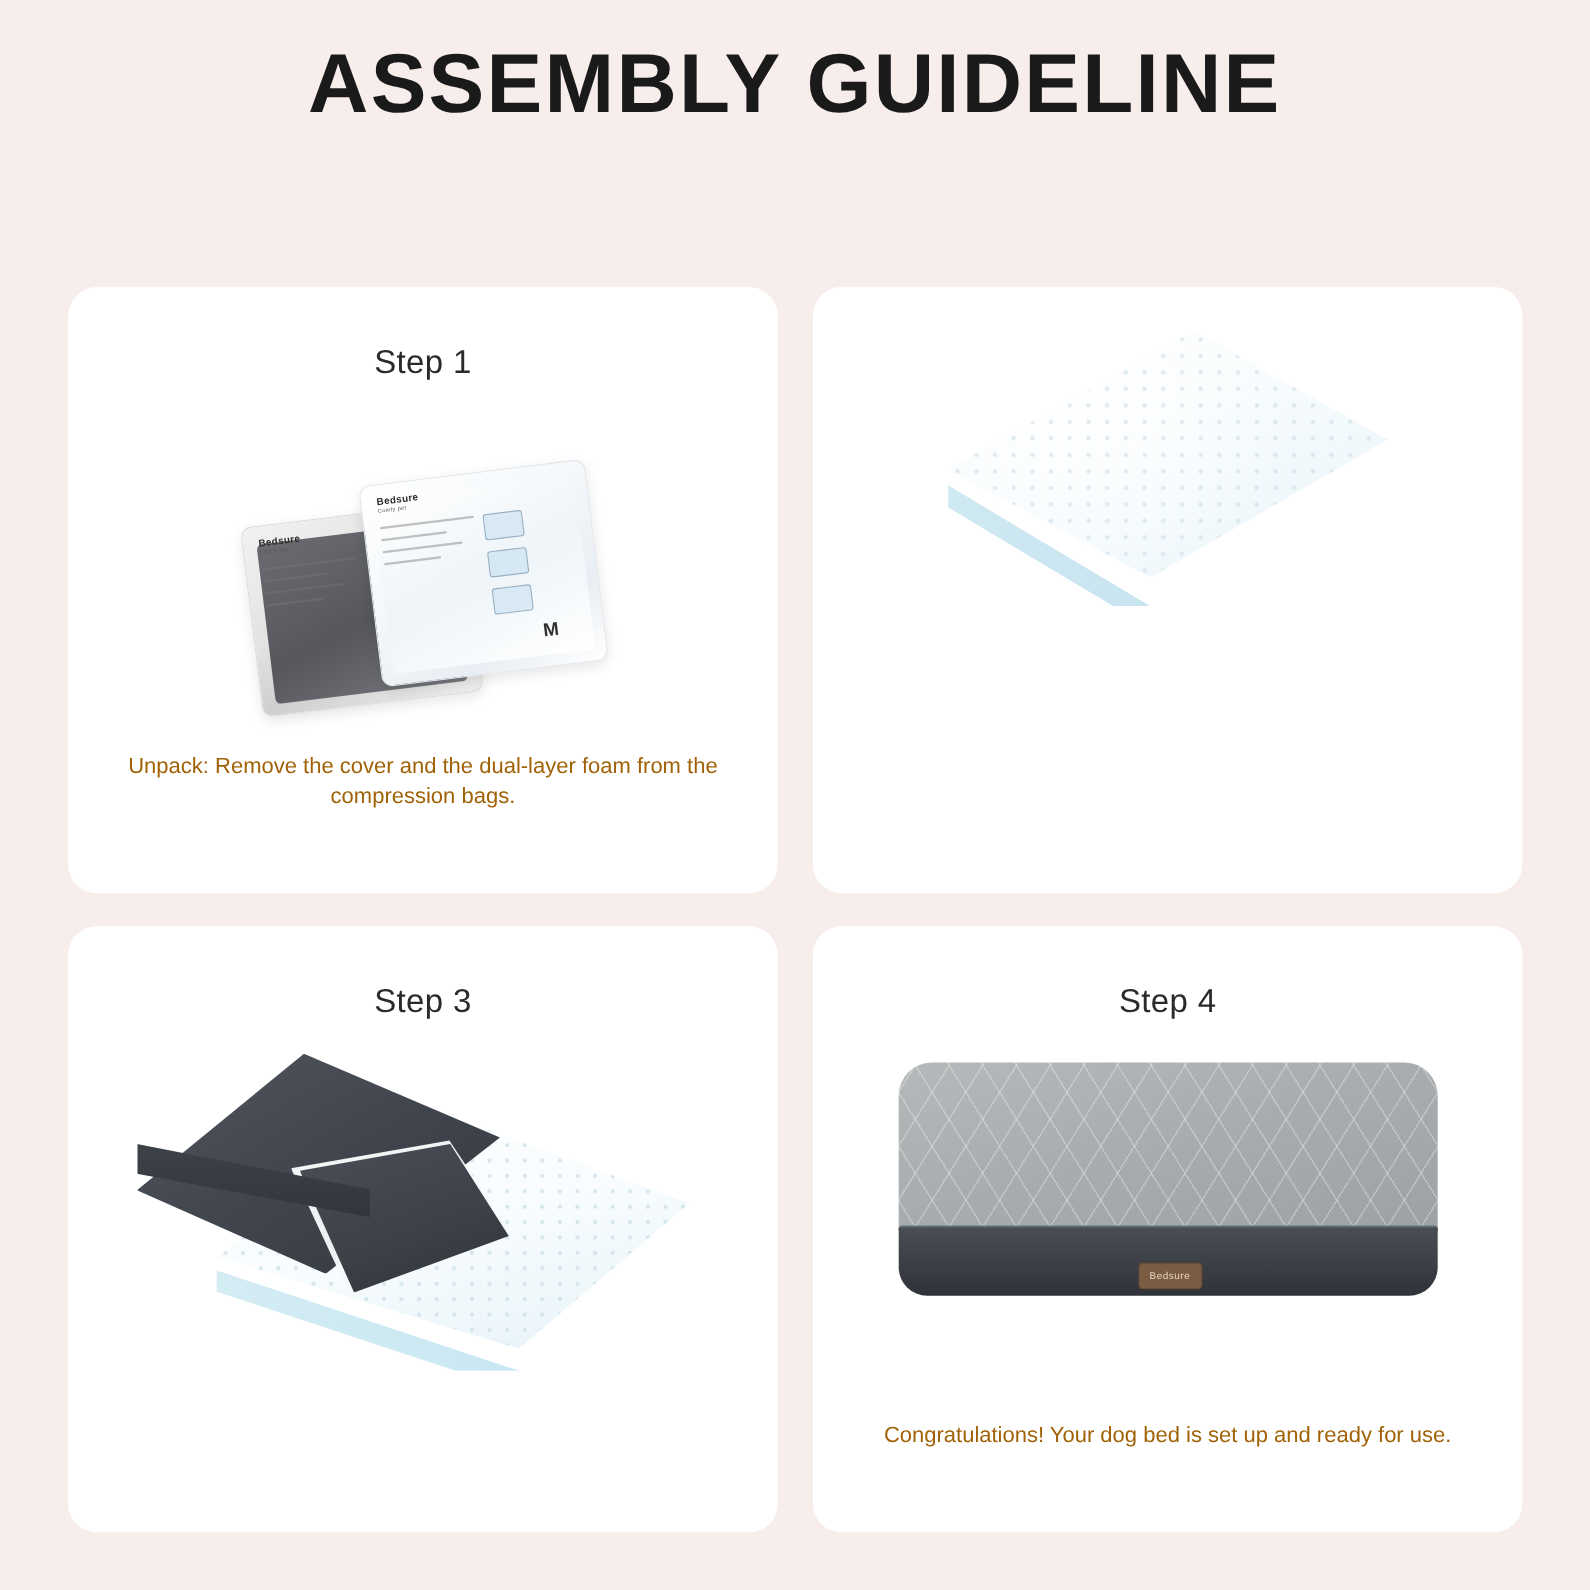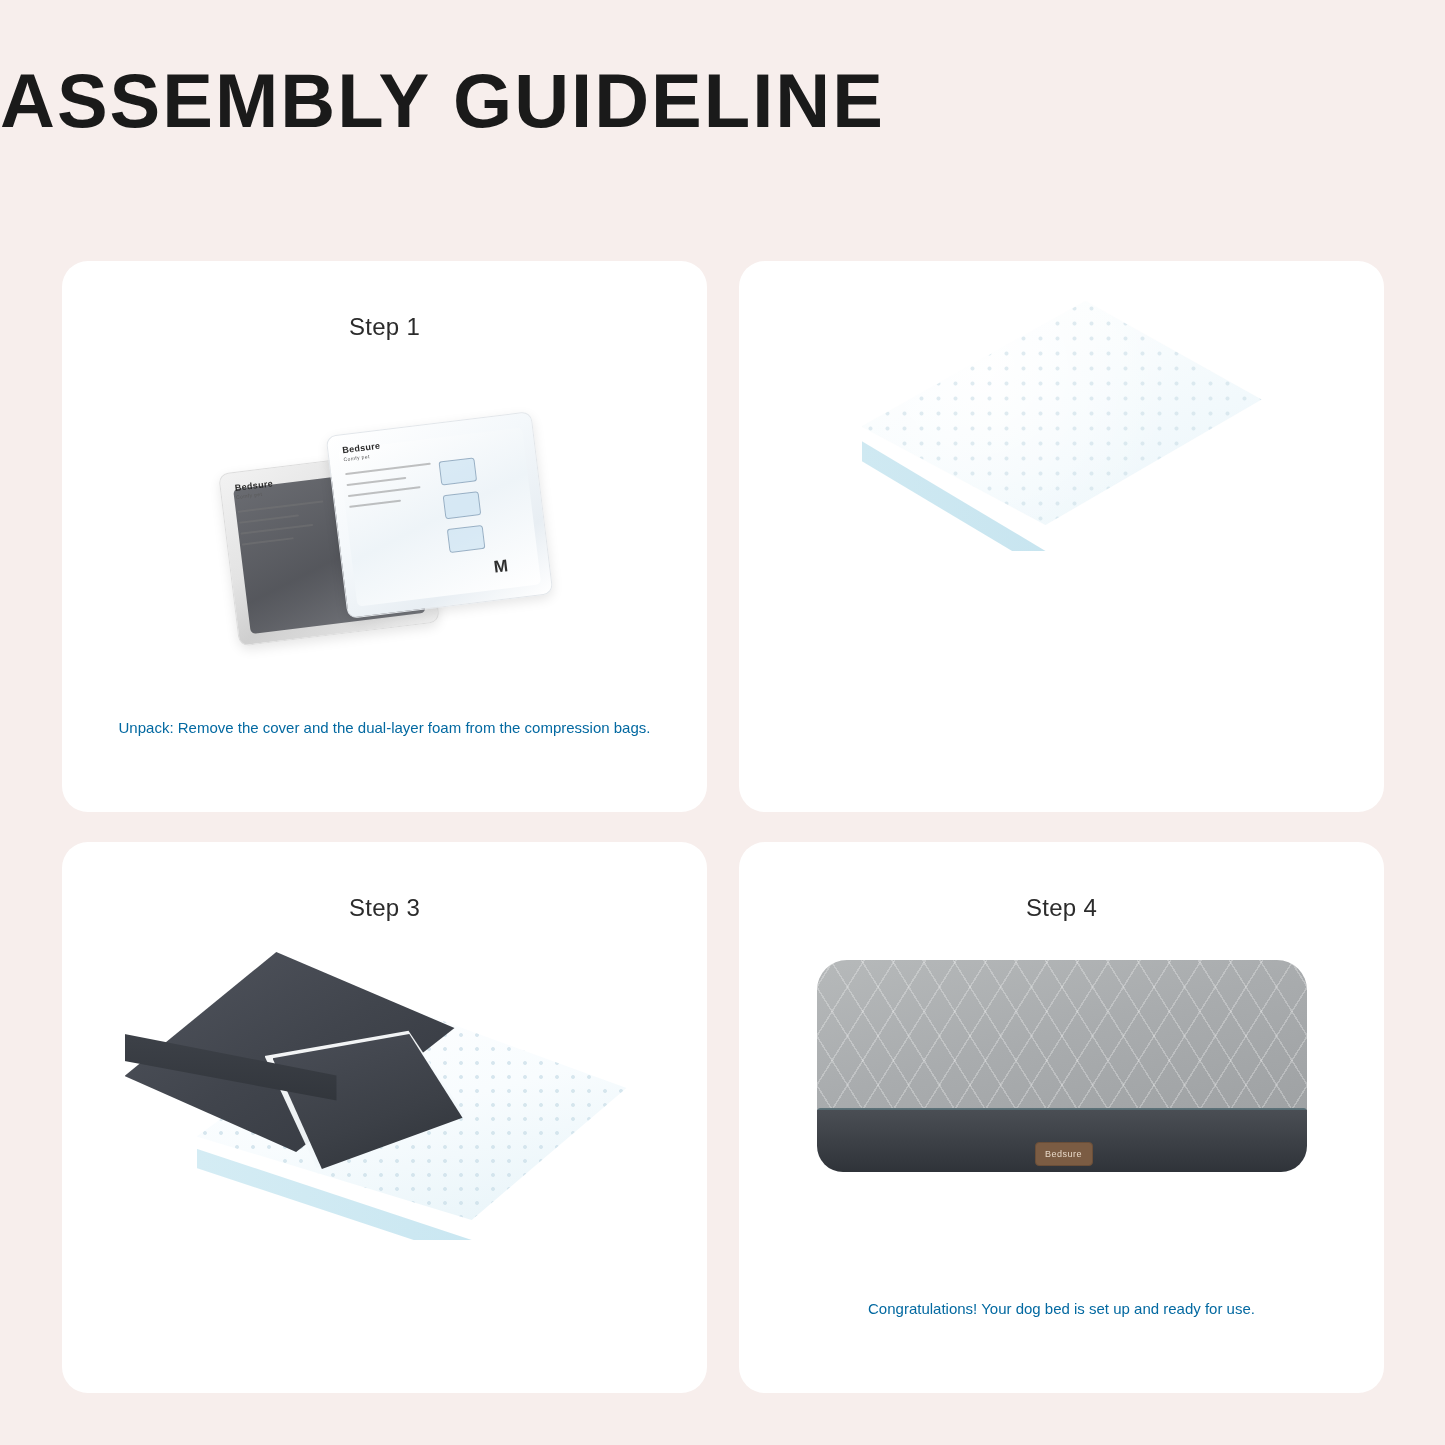--- a/index.html
+++ b/index.html
@@ -13,26 +13,27 @@
     font-family: "Liberation Sans", sans-serif;
     overflow: hidden;
   }
   .page {
     position: relative;
     width: 1445px;
     height: 1445px;
     box-sizing: border-box;
   }
   .page-title {
+    text-align: center;
     font-size: 76px;
     font-weight: 700;
     letter-spacing: 2px;
     color: #1a1a1a;
     margin: 0;
-    padding-top: 63px;
+    padding-top: 39px;
     line-height: 1;
   }
   .grid {
     position: absolute;
     top: 261px;
     left: 62px;
     width: 1322px;
     display: grid;
     grid-template-columns: 645px 645px;
     grid-template-rows: 551px 551px;
@@ -42,21 +43,21 @@
   .card {
     background: #ffffff;
     border-radius: 26px;
     position: relative;
     box-sizing: border-box;
     padding: 0;
     overflow: hidden;
   }
   .step-label {
     text-align: center;
-    font-size: 24px;
+    font-size: 30px;
     color: #2b2b2b;
     font-weight: 400;
     margin: 0;
     padding-top: 52px;
     letter-spacing: 0.3px;
   }
   .card.r2 .step-label {
   }
   .illus {
     position: relative;
@@ -65,23 +66,23 @@
   }
   .card.r2 .illus {
     height: 330px;
   }
   .caption {
     position: absolute;
     left: 36px;
     right: 36px;
     bottom: 0;
     text-align: center;
-    font-size: 15px;
+    font-size: 20px;
     line-height: 1.35;
-    color: #0369a1;
+    color: #a16207;
   }
   .card1 .caption { bottom: 74px; }
   .card2 .caption { bottom: 74px; }
   .card3 .caption { bottom: 44px; }
   .card4 .caption { bottom: 74px; }
 
   
   .bags {
     position: absolute;
     left: 50%;

